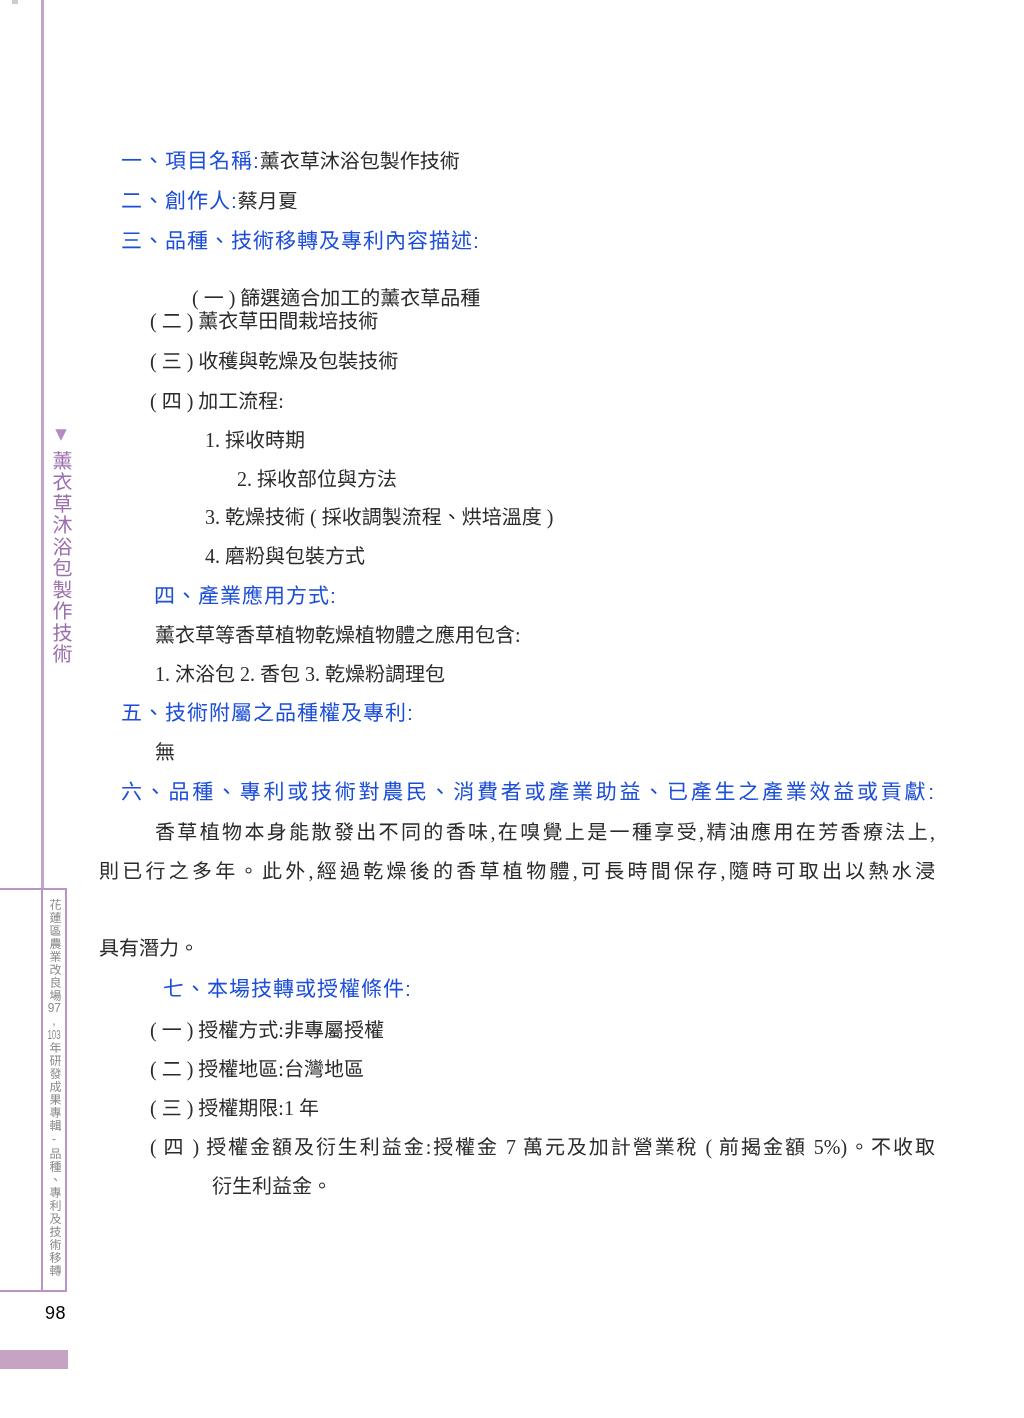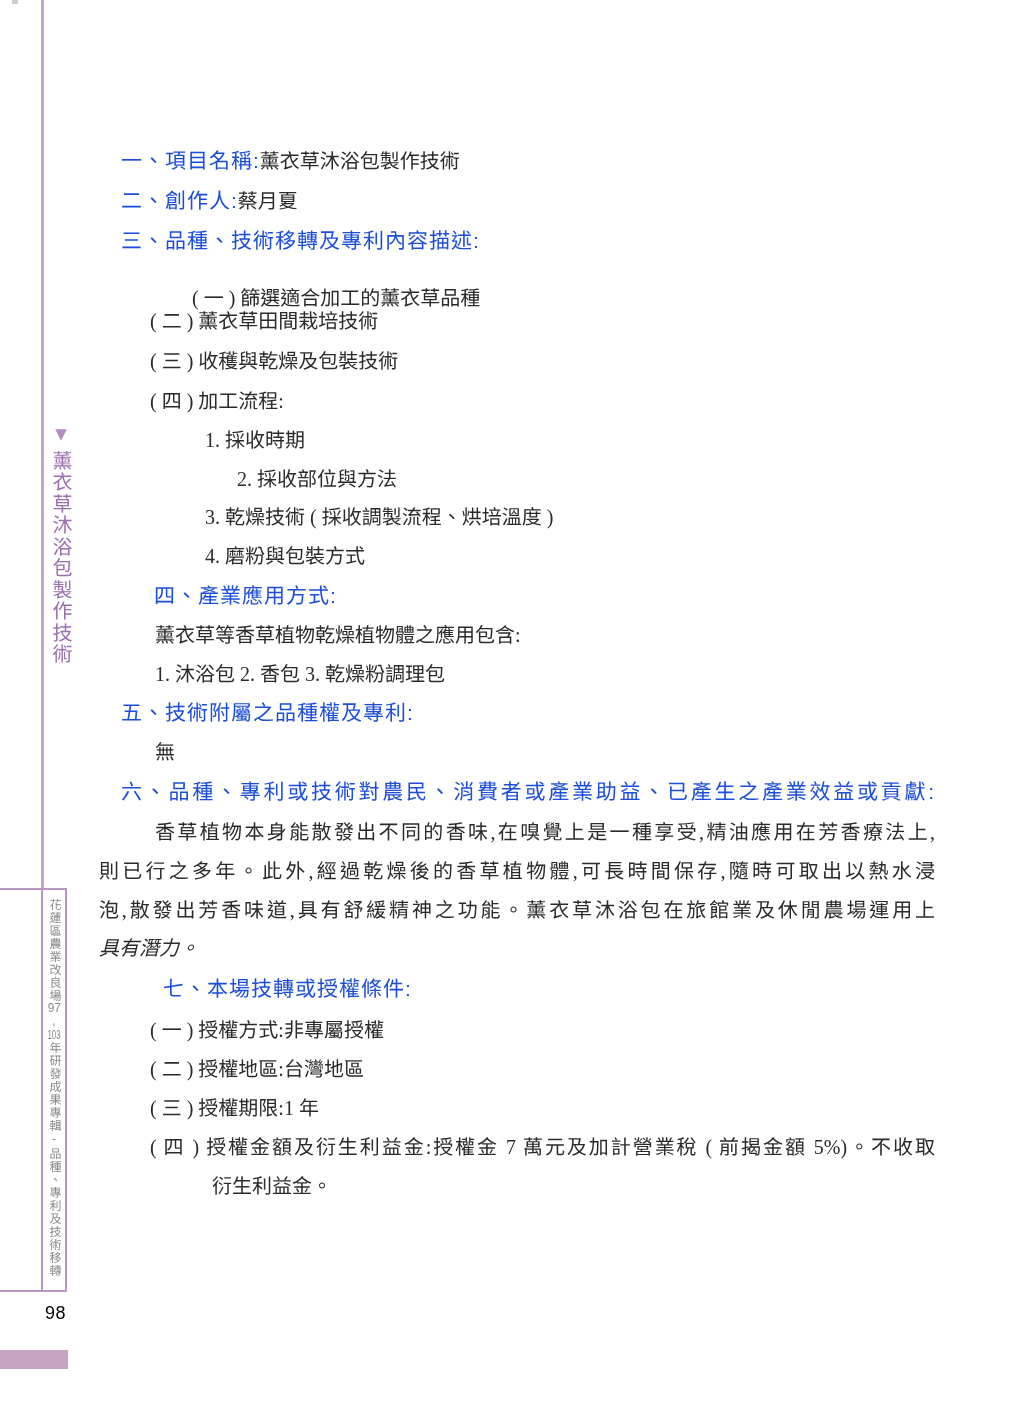--- a/index.html
+++ b/index.html
@@ -84,22 +84,21 @@
   <div class="line" style="left:121px;top:584px;margin-left:33px;"><span class="h">四、產業應用方式:</span></div>
   <div class="line" style="left:155px;top:623px;"><span class="b">薰衣草等香草植物乾燥植物體之應用包含:</span></div>
   <div class="line" style="left:155px;top:662px;"><span class="b">1. 沐浴包 2. 香包 3. 乾燥粉調理包</span></div>
 
   <div class="line" style="left:121px;top:701px;text-align:right;"><span class="h">五、技術附屬之品種權及專利:</span></div>
   <div class="line" style="left:155px;top:740px;"><span class="b">無</span></div>
 
   <div class="line stretch" style="left:121px;top:780px;width:814px;"><span class="h">六、品種、專利或技術對農民、消費者或產業助益、已產生之產業效益或貢獻:</span></div>
   <div class="line stretch" style="left:99px;top:859px;width:836px;"><span class="b">則已行之多年。此外,經過乾燥後的香草植物體,可長時間保存,隨時可取出以熱水浸</span></div>
   <div class="line stretch" style="left:155px;top:820px;width:780px;"><span class="b">香草植物本身能散發出不同的香味,在嗅覺上是一種享受,精油應用在芳香療法上,</span></div>
-  <div class="line stretch" style="left:99px;top:898px;width:836px;"><span class="b">泡,散發出芳香味道,具有舒緩精神之功能。薰衣草沐浴包在旅館業及休閒農場運用上</span></div>
-  <div class="line" style="left:99px;top:936px;font-style:italic;"><span class="b">具有潛力。</span></div>
+  <div class="line" style="left:99px;top:936px;"><span class="b">具有潛力。</span></div>
 
   <div class="line" style="left:163px;top:977px;"><span class="h">七、本場技轉或授權條件:</span></div>
   <div class="line" style="left:150px;top:1018px;"><span class="b">( 一 ) 授權方式:非專屬授權</span></div>
   <div class="line" style="left:150px;top:1057px;"><span class="b">( 二 ) 授權地區:台灣地區</span></div>
   <div class="line" style="left:150px;top:1096px;"><span class="b">( 三 ) 授權期限:1 年</span></div>
   <div class="line stretch" style="left:150px;top:1135px;width:785px;"><span class="b">( 四 ) 授權金額及衍生利益金:授權金 7 萬元及加計營業稅 ( 前揭金額 5%)。不收取</span></div>
   <div class="line" style="left:192px;top:1174px;margin-left:20px;"><span class="b">衍生利益金。</span></div>
 
 </div>
 

